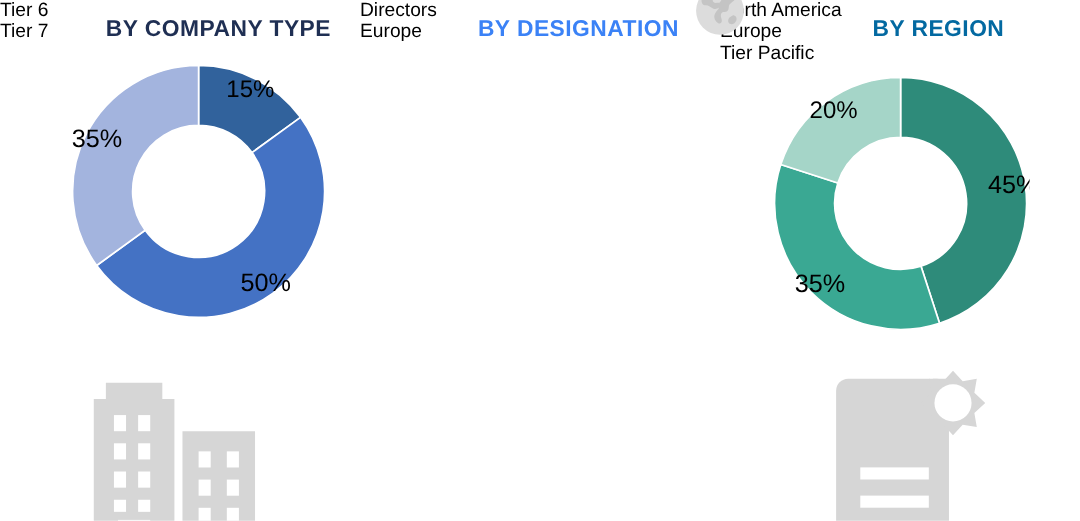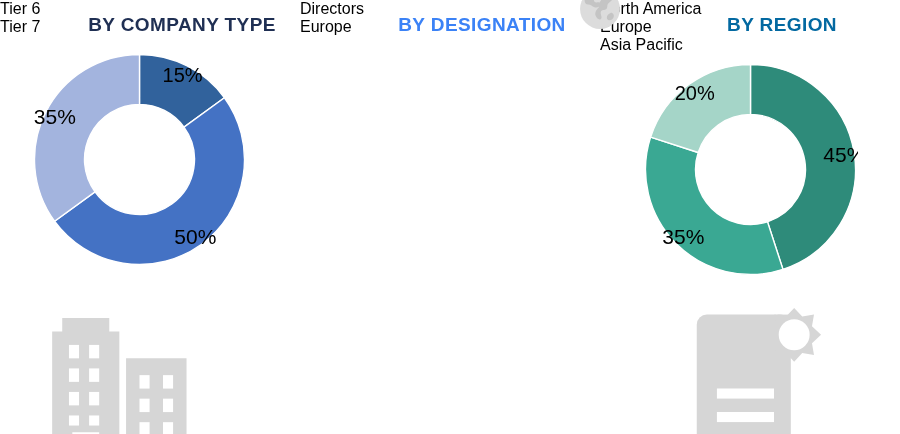--- a/index.html
+++ b/index.html
@@ -37,21 +37,21 @@
     white-space: nowrap;
     padding-left: 32px;
   }
   #title-company { color: #1F2F53; }
   #title-designation { color: #3b82f6; }
   #title-region { color: #0369a1; }
 
   .donut-wrap {
     position: absolute;
   }
-  #donut-company    { left: 32px;  top: 52px;  width: 215px; height: 215px; }
+  #donut-company    { left: 58px;  top: 52px;  width: 215px; height: 215px; }
   #donut-designation{ left: 343px; top: 62px;  width: 215px; height: 215px; }
   #donut-region     { left": 0; left: 640px; top: 62px;  width: 215px; height: 215px; }
 
   .donut-svg { display: block; width: 100%; height: 100%; overflow: visible; }
 
   .slice-label {
     font-family: "Liberation Sans", sans-serif;
     font-weight: bold;
     fill: #ffffff;
   }
@@ -205,15 +205,15 @@
           <path d="M36 14c4 0 7 2 10 5 1 3-2 4-4 6-3 2-1 5-3 7s-5 0-6 3 2 6 0 8-5-1-6-4 1-6 3-8 0-5 2-7 2-6 4-10z"></path>
           <path d="M44 36c2 0 4 2 3 5s-4 4-6 3-2-4 0-6z"></path>
         </g>
       </svg>
     </div>
   </div>
 
   <div class="legend" id="legend-region">
       <div class="legend-row"><span class="legend-swatch" style="background: rgb(122, 154, 68);"></span><span class="legend-label">North America</span></div>
       <div class="legend-row"><span class="legend-swatch" style="background: rgb(143, 178, 73);"></span><span class="legend-label">Europe</span></div>
-      <div class="legend-row"><span class="legend-swatch" style="background: rgb(168, 196, 110);"></span><span class="legend-label">Asia Pacific</span></div>
+      <div class="legend-row"><span class="legend-swatch" style="background: rgb(168, 196, 110);"></span><span class="legend-label">Tier Pacific</span></div>
     </div>
 </div>
 
 </body></html>

